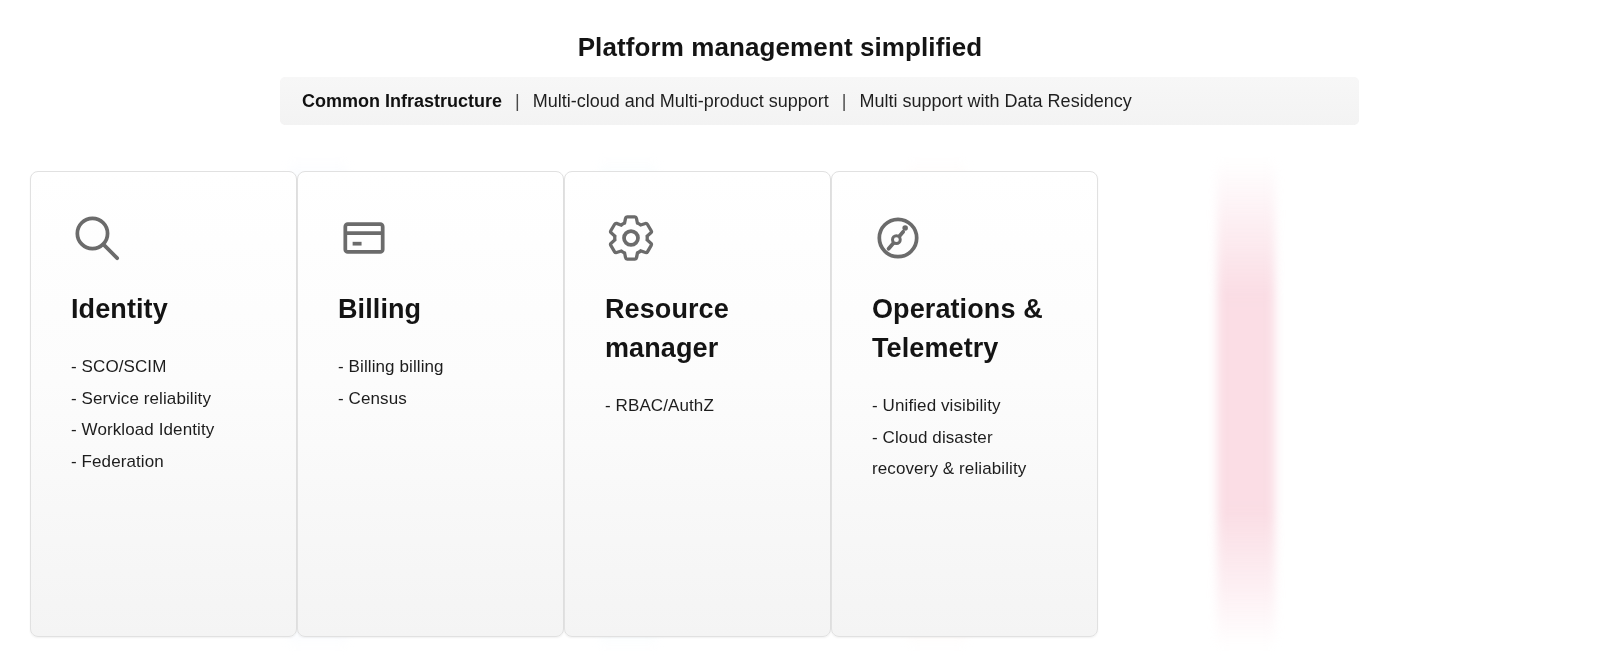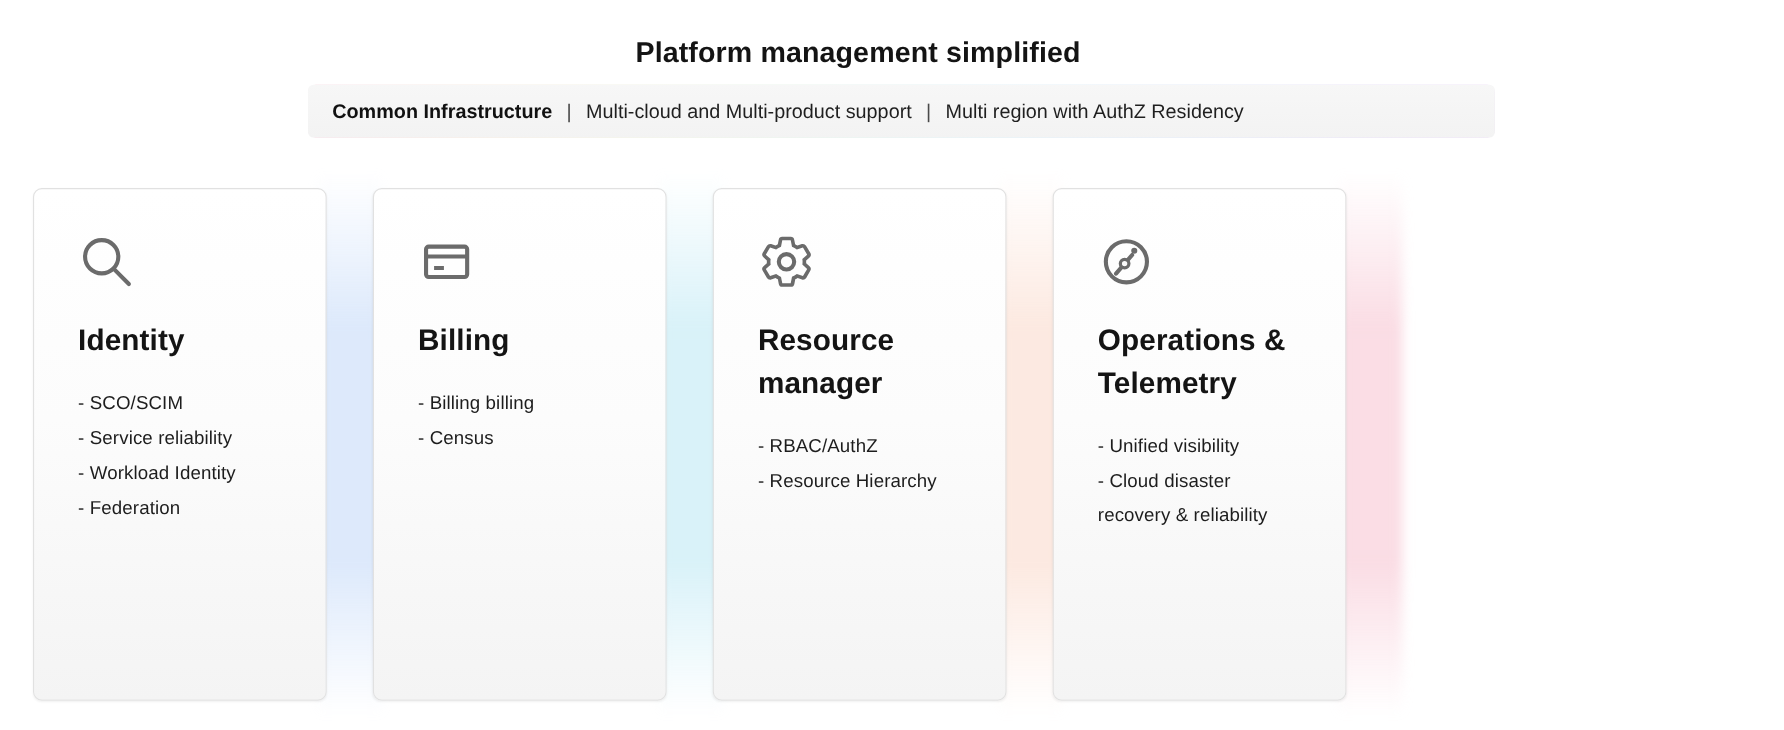--- a/index.html
+++ b/index.html
@@ -59,21 +59,20 @@
   }
   .glow-blue   { left: 289px;  background: linear-gradient(180deg, rgba(219,232,251,0) 0%, rgba(219,232,251,0.95) 28%, rgba(219,232,251,0.95) 72%, rgba(219,232,251,0) 100%); }
   .glow-cyan   { left: 599px;  background: linear-gradient(180deg, rgba(215,241,248,0) 0%, rgba(215,241,248,0.95) 28%, rgba(215,241,248,0.95) 72%, rgba(215,241,248,0) 100%); }
   .glow-peach  { left: 908px;  background: linear-gradient(180deg, rgba(252,232,223,0) 0%, rgba(252,232,223,0.95) 28%, rgba(252,232,223,0.95) 72%, rgba(252,232,223,0) 100%); }
   .glow-pink   { left: 1217px; background: linear-gradient(180deg, rgba(250,219,227,0) 0%, rgba(250,219,227,0.95) 28%, rgba(250,219,227,0.95) 72%, rgba(250,219,227,0) 100%); }
 
   .cards-row {
     position: absolute;
     left: 30px; top: 171px;
     display: flex;
-    gap: 42px;
     z-index: 1;
   }
   .card {
     width: 267px;
     height: 466px;
     border: 1px solid #e1e1e1;
     border-radius: 8px;
     background: linear-gradient(180deg, #ffffff 0%, #fcfcfc 45%, #f4f4f4 100%);
     box-shadow: 0 1px 2px rgba(0,0,0,0.06);
     padding: 40px 38px 0 40px;
@@ -104,21 +103,21 @@
 <body>
 
 <h1 class="page-title">Platform management simplified</h1>
 
 <div class="banner-wrap">
   <div class="banner">
     <span class="seg-bold">Common Infrastructure</span>
     <span class="divider">|</span>
     <span>Multi-cloud and Multi-product support</span>
     <span class="divider">|</span>
-    <span>Multi region with AuthZ Residency</span>
+    <span>Multi support with Data Residency</span>
   </div>
 </div>
 
 <div class="glow glow-blue"></div>
 <div class="glow glow-cyan"></div>
 <div class="glow glow-peach"></div>
 <div class="glow glow-pink"></div>
 
 <div class="cards-row">
 
@@ -156,21 +155,20 @@
   <div class="card">
     <span class="card-icon">
       <svg viewBox="0 0 32 32">
         <path fill="#6b6b6b" d="M27,16.76c0-.25,0-.5,0-.76s0-.51,0-.77l1.92-1.68A2,2,0,0,0,29.3,11L26.94,7a2,2,0,0,0-1.73-1,2,2,0,0,0-.64.1l-2.43.82a11.35,11.35,0,0,0-1.31-.75l-.51-2.52a2,2,0,0,0-2-1.61H13.64a2,2,0,0,0-2,1.61l-.51,2.52a11.48,11.48,0,0,0-1.32.75L7.43,6.06A2,2,0,0,0,6.79,6,2,2,0,0,0,5.06,7L2.7,11a2,2,0,0,0,.41,2.51L5,15.24c0,.25,0,.5,0,.76s0,.51,0,.77L3.11,18.45A2,2,0,0,0,2.7,21L5.06,25a2,2,0,0,0,1.73,1,2,2,0,0,0,.64-.1l2.43-.82a11.35,11.35,0,0,0,1.31.75l.51,2.52a2,2,0,0,0,2,1.61h4.72a2,2,0,0,0,2-1.61l.51-2.52a11.48,11.48,0,0,0,1.32-.75l2.42.82a2,2,0,0,0,.64.1,2,2,0,0,0,1.73-1L29.3,21a2,2,0,0,0-.41-2.51ZM25.21,24l-3.43-1.16a8.86,8.86,0,0,1-2.71,1.57L18.36,28H13.64l-.71-3.55a9.36,9.36,0,0,1-2.7-1.57L6.79,24,4.43,20l2.72-2.4a8.9,8.9,0,0,1,0-3.13L4.43,12,6.79,8l3.43,1.16a8.86,8.86,0,0,1,2.71-1.57L13.64,4h4.72l.71,3.55a9.36,9.36,0,0,1,2.7,1.57L25.21,8,27.57,12l-2.72,2.4a8.9,8.9,0,0,1,0,3.13L27.57,20Z"></path>
         <circle class="icon-stroke" cx="16" cy="16" r="4.3"></circle>
       </svg>
     </span>
     <div class="card-title">Resource manager</div>
     <div class="card-list">
       <div>- RBAC/AuthZ</div>
-      <div>- Resource Hierarchy</div>
     </div>
   </div>
 
 
   <div class="card">
     <span class="card-icon">
       <svg viewBox="0 0 32 32">
         <circle class="icon-stroke" cx="16" cy="16" r="11.5"></circle>
         <line class="icon-stroke" x1="10.2" y1="22.6" x2="19.2" y2="12.2" stroke-linecap="round"></line>
         <circle cx="15" cy="17" r="2.4" fill="#fbfbfb" stroke="#6b6b6b" stroke-width="1.8"></circle>

